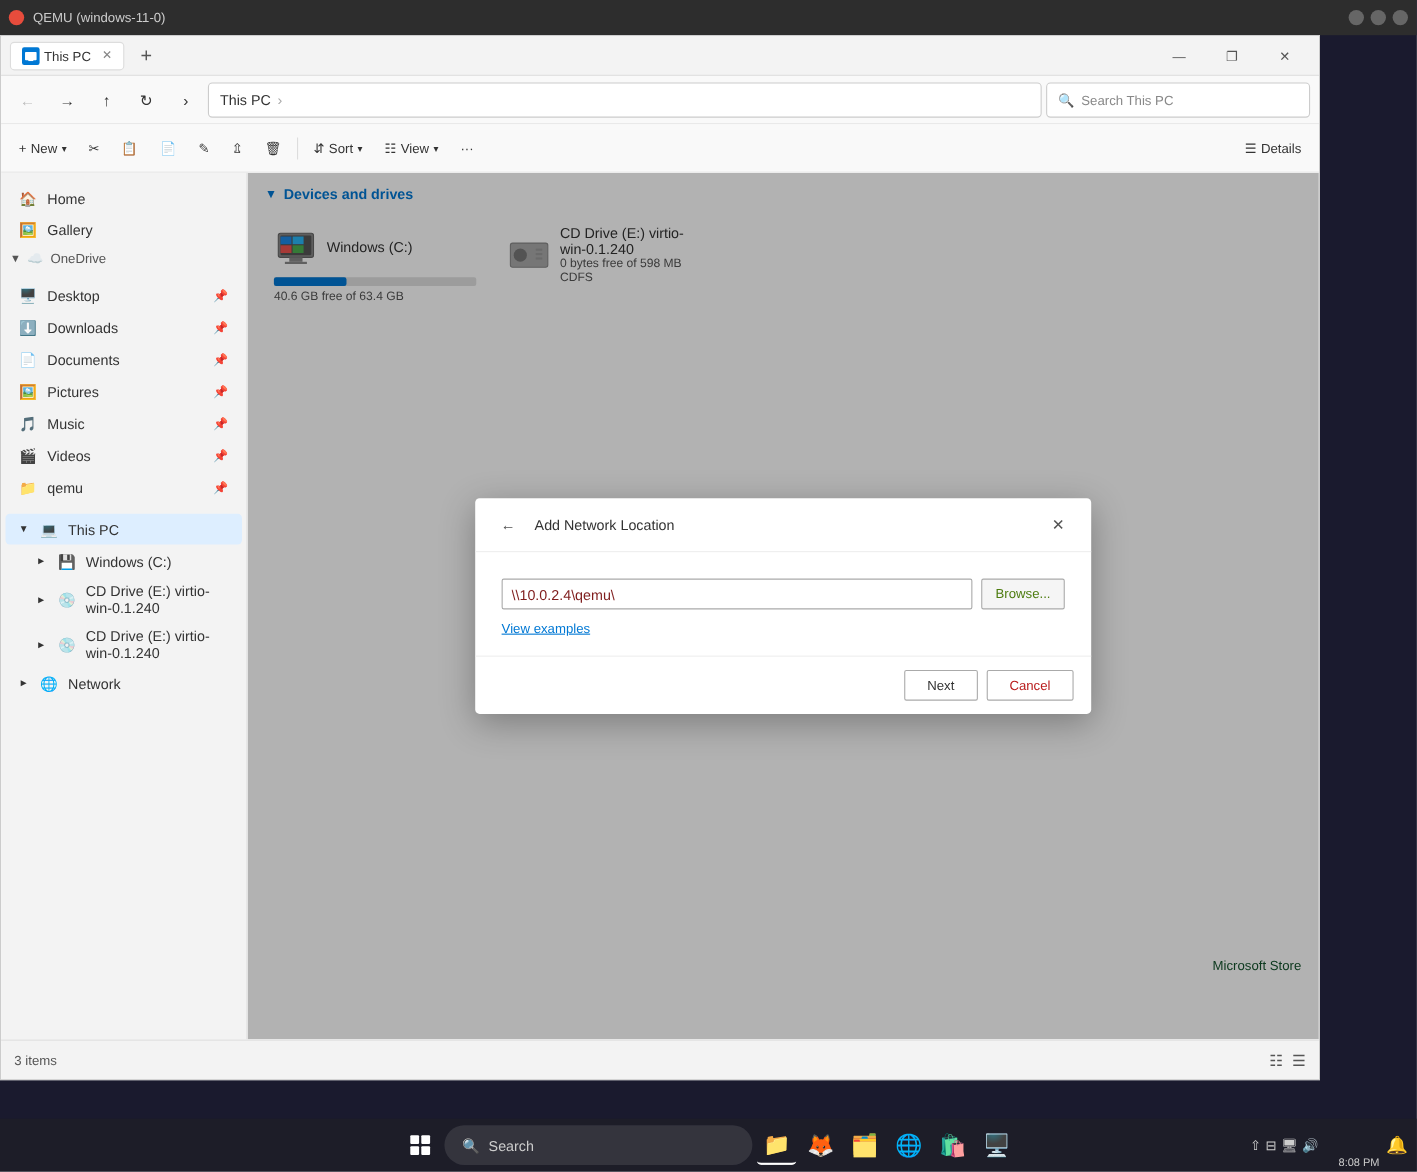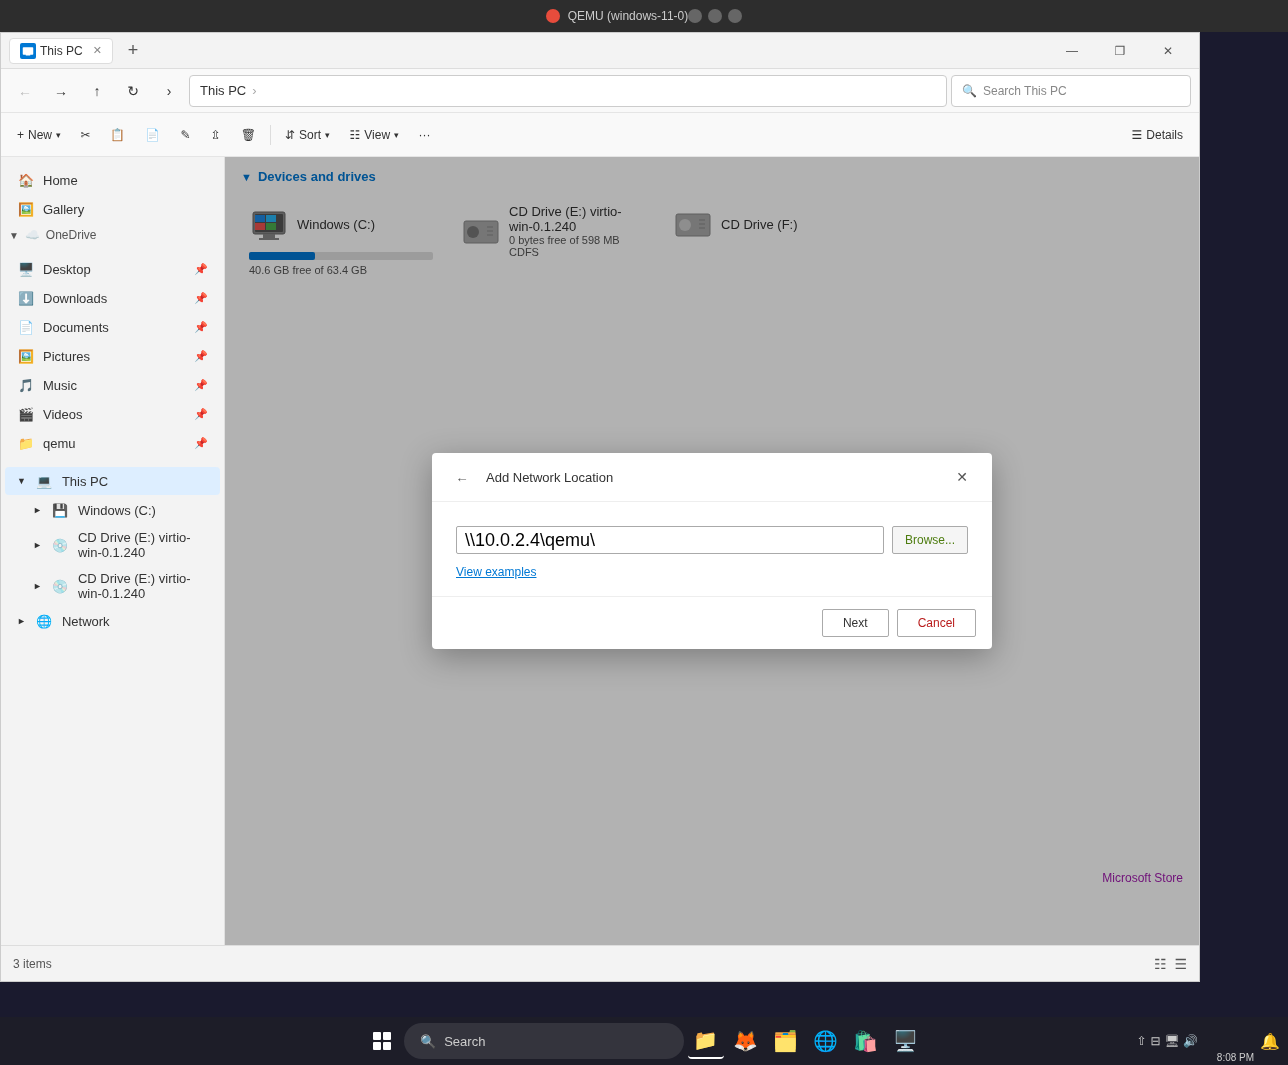--- a/index.html
+++ b/index.html
@@ -4,21 +4,21 @@
   <style>
     * { box-sizing: border-box; margin: 0; padding: 0; }
     body { font-family: 'Segoe UI', sans-serif; background: #1a1a2e; width: 1288px; height: 1065px; overflow: hidden; position: relative; }
 
     
     .title-bar {
       background: #2d2d2d;
       height: 32px;
       display: flex;
       align-items: center;
-      justify-content: center;
+      justify-content: space-between;
       padding: 0 8px;
       color: #ccc;
       font-size: 12px;
     }
     .title-bar-left { display: flex; align-items: center; gap: 8px; }
     .title-bar-circle { width: 14px; height: 14px; border-radius: 50%; background: #555; }
     .title-bar-right { display: flex; gap: 6px; }
     .title-bar-btn { width: 14px; height: 14px; border-radius: 50%; background: #666; }
 
     
@@ -189,21 +189,21 @@
     .dialog-titlebar-left { display: flex; align-items: center; gap: 10px; }
     .dialog-back { width: 28px; height: 28px; border: none; background: transparent; cursor: pointer; border-radius: 4px; display: flex; align-items: center; justify-content: center; color: #555; }
     .dialog-close { width: 28px; height: 28px; border: none; background: transparent; cursor: pointer; border-radius: 4px; display: flex; align-items: center; justify-content: center; color: #555; font-size: 14px; }
     .dialog-body { padding: 24px 24px 16px 24px; }
     .dialog-title { font-size: 18px; color: #0078d4; font-weight: 600; margin-bottom: 12px; }
     .dialog-desc { font-size: 12px; color: #333; margin-bottom: 20px; line-height: 1.4; }
     .dialog-label { font-size: 12px; color: #333; margin-bottom: 6px; }
     .dialog-input-row { display: flex; gap: 8px; margin-bottom: 8px; }
     .dialog-input {
       flex: 1; height: 28px; border: 1px solid #aaa; border-radius: 2px;
-      padding: 0 8px; font-size: 18px; color: #000000;
+      padding: 0 8px; font-size: 13px; color: #7f1d1d;
       font-family: 'Segoe UI', sans-serif;
     }
     .dialog-browse {
       height: 28px; padding: 0 12px; border: 1px solid #aaa; border-radius: 2px;
       background: #f5f5f5; cursor: pointer; font-size: 12px; color: #4d7c0f;
     }
     .dialog-link { color: #0078d4; font-size: 12px; text-decoration: underline; cursor: pointer; }
     .dialog-footer {
       display: flex; justify-content: flex-end; gap: 8px;
       padding: 12px 16px; border-top: 1px solid #eee;
@@ -246,21 +246,21 @@
     .win-logo { width: 18px; height: 18px; display: grid; grid-template-columns: 1fr 1fr; gap: 2px; }
     .win-logo-sq { background: #fff; border-radius: 1px; }
 
     .sidebar-section-arrow { font-size: 9px; margin-right: 2px; }
 
     .microsoft-store-float {
       position: absolute;
       right: 16px;
       bottom: 60px;
       font-size: 12px;
-      color: #a21caf;
+      color: #14532d;
     }
   </style>
 </head>
 <body>
 
 <div class="title-bar">
   <div class="title-bar-left">
     <div class="title-bar-circle" style="background:#e74c3c;"></div>
     <span>QEMU (windows-11-0)</span>
   </div>
@@ -483,36 +483,20 @@
               </svg>
             </span>
             <div>
               <div class="drive-name">CD Drive (E:) virtio-win-0.1.240</div>
               <div class="drive-space">0 bytes free of 598 MB</div>
               <div class="drive-space">CDFS</div>
             </div>
           </div>
         </div>
 
-        <div class="drive-item">
-          <div class="drive-item-row">
-            <span class="drive-icon">
-              <svg width="40" height="40" viewBox="0 0 40 40">
-                <rect x="3" y="10" width="34" height="22" rx="2" fill="#aaa" stroke="#888"></rect>
-                <ellipse cx="12" cy="21" rx="6" ry="6" fill="#ccc"></ellipse>
-                <rect x="26" y="15" width="6" height="2" fill="#999"></rect>
-                <rect x="26" y="19" width="6" height="2" fill="#999"></rect>
-                <rect x="26" y="23" width="6" height="2" fill="#999"></rect>
-              </svg>
-            </span>
-            <div>
-              <div class="drive-name">CD Drive (F:)</div>
-            </div>
-          </div>
-        </div>
 
       </div>
 
       <div class="microsoft-store-float">Microsoft Store</div>
 
       <div class="dialog-overlay">
         <div class="dialog">
 
           <div class="dialog-titlebar">
             <div class="dialog-titlebar-left">

